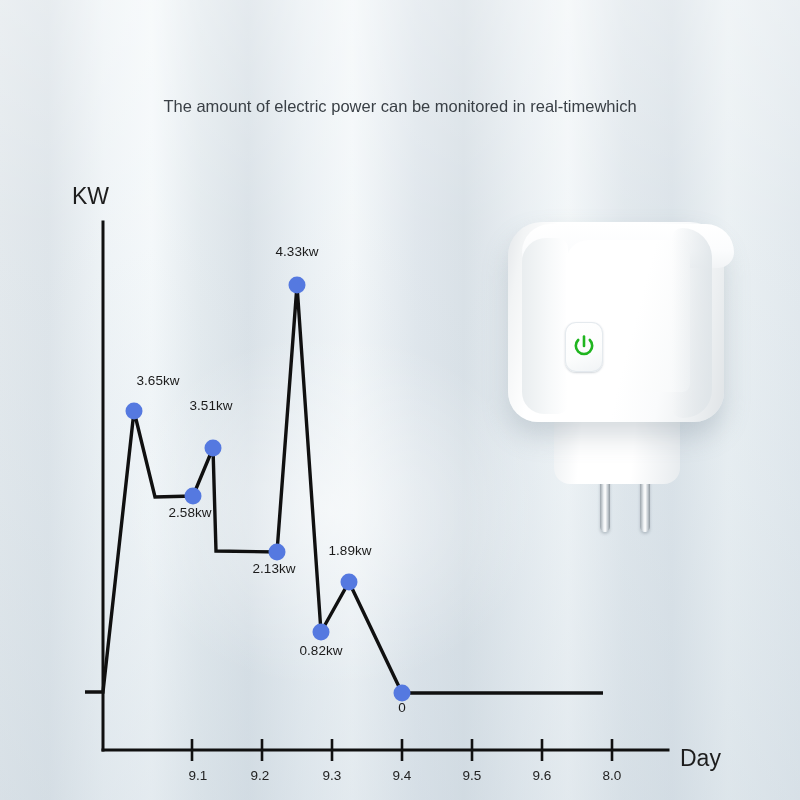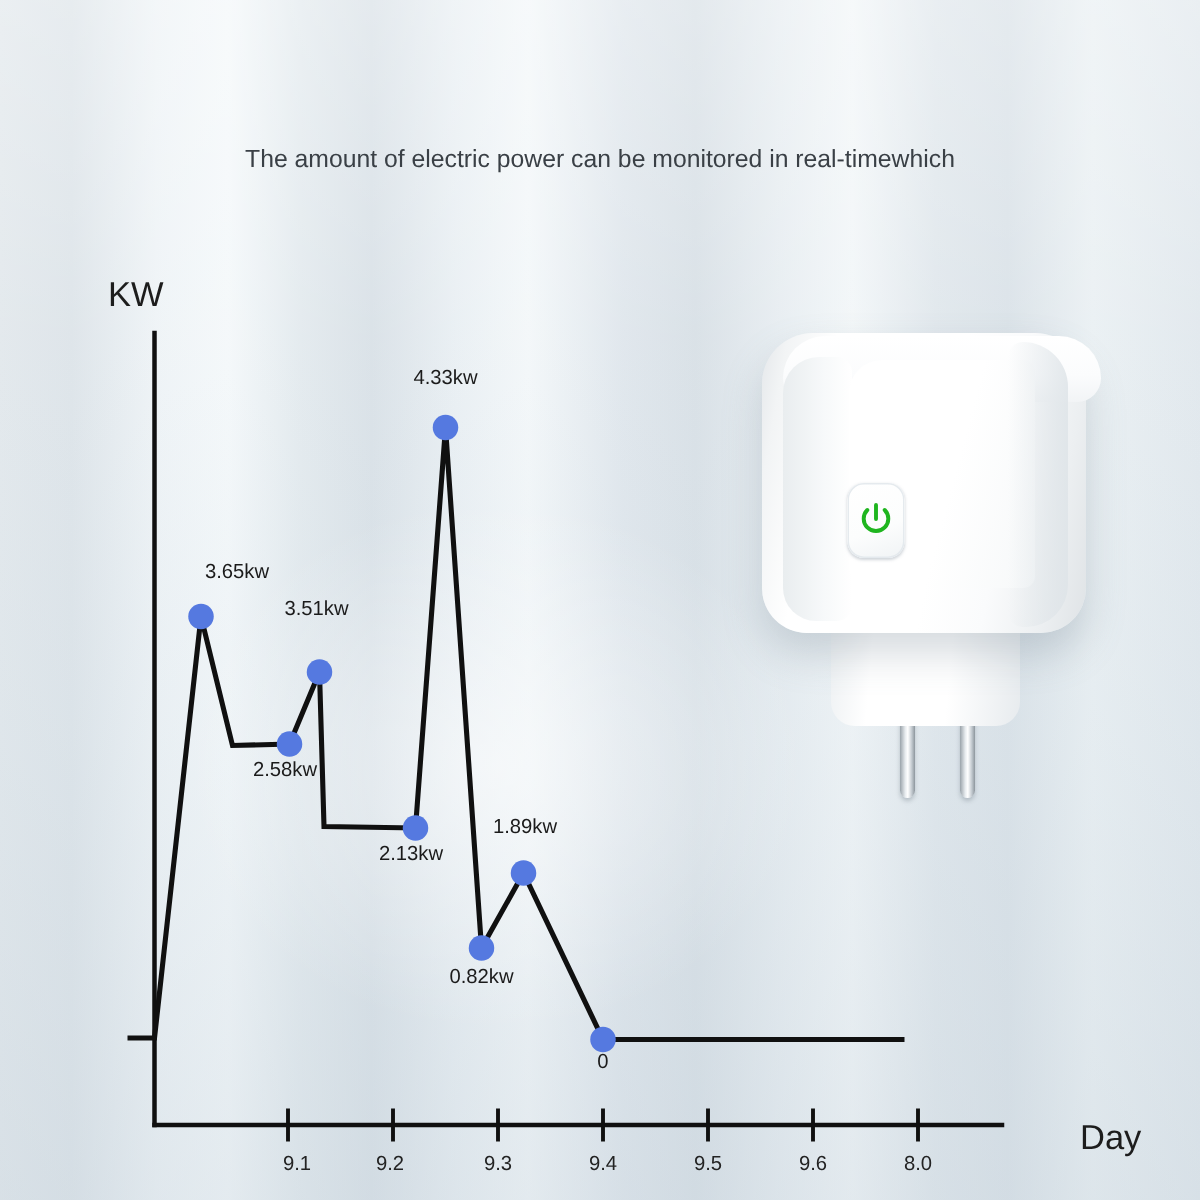--- a/index.html
+++ b/index.html
@@ -95,21 +95,21 @@
     border-radius: 18px;
   }
   .axis-label {
     position: absolute;
     font-size: 23px;
     color: #1d1d1d;
     font-family: "Liberation Sans", sans-serif;
     white-space: nowrap;
   }
   .axis-label.kw  { left: 72px;  top: 183px; }
-  .axis-label.day { left: 680px; top: 745px; margin-left: 40px; }
+  .axis-label.day { left: 680px; top: 745px; }
 
   .tick-label {
     position: absolute;
     font-size: 13.5px;
     color: #232323;
     font-family: "Liberation Sans", sans-serif;
     transform: translateX(-50%);
     white-space: nowrap;
   }
   .pt-label {

